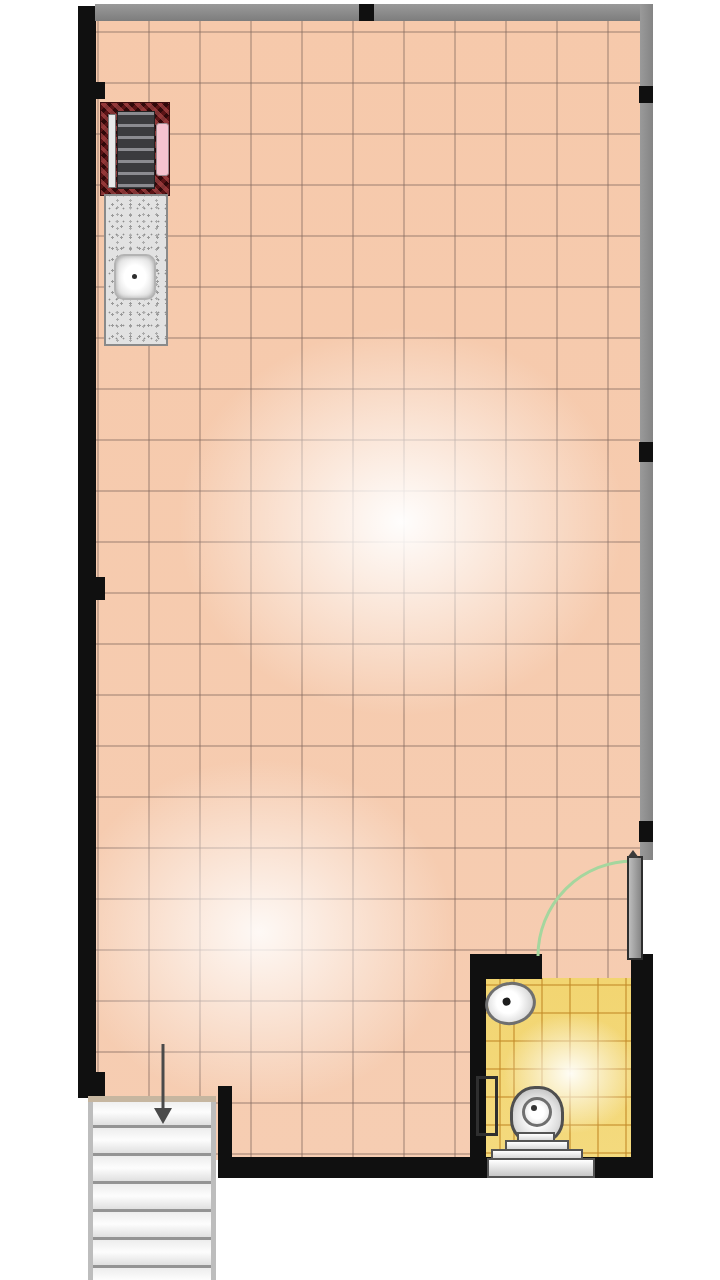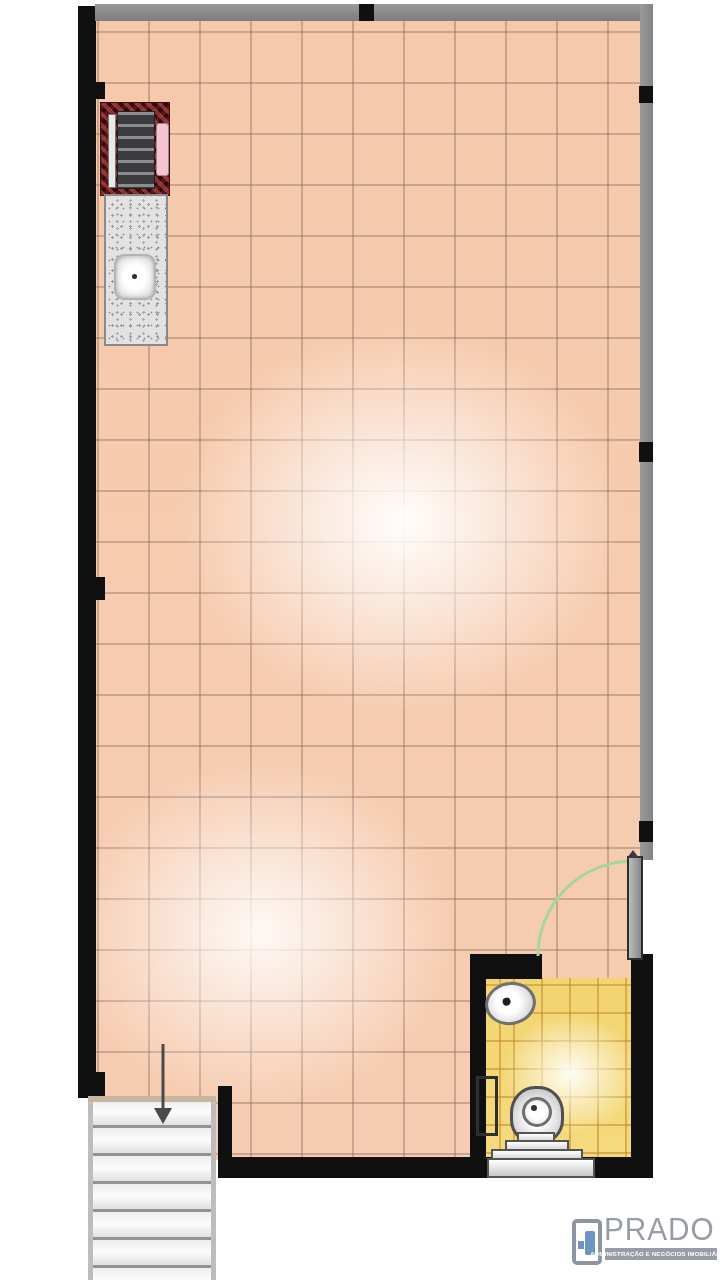--- a/index.html
+++ b/index.html
@@ -180,22 +180,14 @@
   <div class="abs tstep" style="left:491px;top:1149px;width:88px;height:10px;"></div>
   <div class="abs tstep" style="left:487px;top:1158px;width:104px;height:16px;"></div>
 
   <div class="abs stairs"></div>
   <div class="abs stair-top-edge"></div>
   <svg style="left:150px;top:1038px;z-index:6;" width="28" height="92">
     <line x1="13" y1="6" x2="13" y2="76" stroke="#4a4a4a" stroke-width="3"></line>
     <polygon points="4,70 22,70 13,86" fill="#4a4a4a"></polygon>
   </svg>
 
-  <div class="abs logo">
-    <div class="abs logo-icon">
-      <div class="abs logo-icon-leaf"></div>
-      <div class="abs logo-icon-dot"></div>
-    </div>
-    <div class="abs logo-text">PRADO</div>
-    <div class="abs logo-bar">ADMINISTRAÇÃO E NEGÓCIOS IMOBILIÁRIOS</div>
-  </div>
 
 </div>
 
 </body></html>

